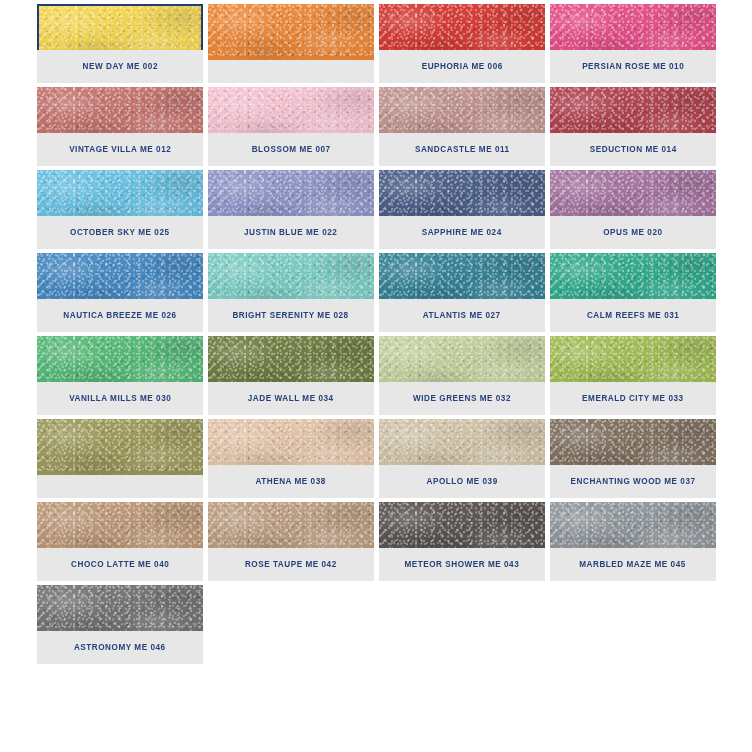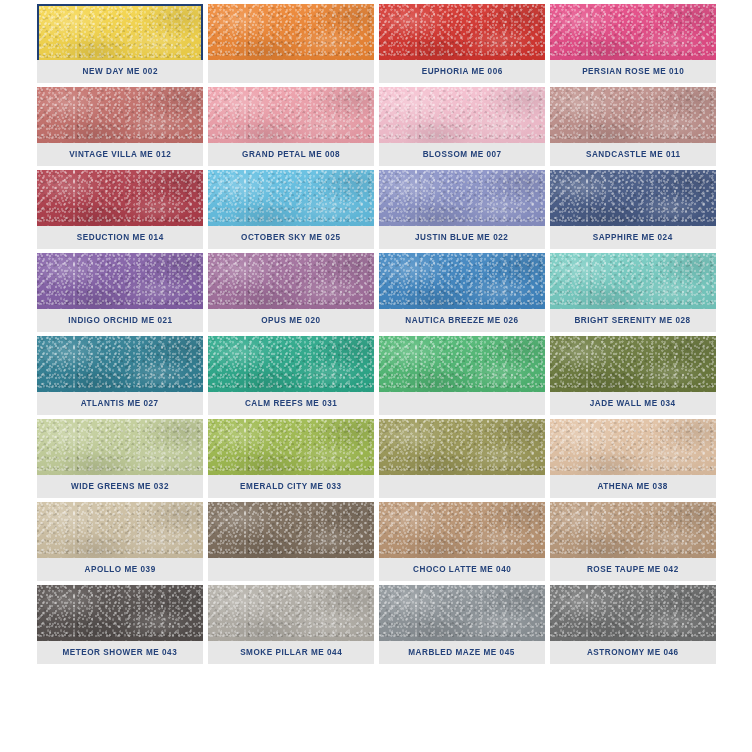--- a/index.html
+++ b/index.html
@@ -90,21 +90,21 @@
       radial-gradient(ellipse 52px 24px at 35% 85%, rgba(0,0,0,.09), transparent 72%),
       linear-gradient(175deg, rgba(255,255,255,.08), rgba(0,0,0,.07));
     pointer-events: none;
   }
 
   .swatch-label-strip {
     position: absolute;
     left: 0;
     right: 0;
     bottom: 0;
-    height: 23px;
+    height: 33px;
     background: #e7e7e7;
     display: flex;
     align-items: center;
     justify-content: center;
   }
 
   .swatch-label {
     font-family: "Liberation Sans", "DejaVu Sans", sans-serif;
     font-size: 8.5px;
     font-weight: bold;
@@ -141,26 +141,20 @@
         <span class="swatch-label">PERSIAN ROSE ME 010</span>
       </div>
     </div>
     <div class="swatch-card">
       <div class="swatch-chip" style="background-color: rgb(197, 112, 107);"></div>
       <div class="swatch-label-strip">
         <span class="swatch-label">VINTAGE VILLA ME 012</span>
       </div>
     </div>
     <div class="swatch-card">
-      <div class="swatch-chip" style="background-color: rgb(239, 160, 171);"></div>
-      <div class="swatch-label-strip">
-        <span class="swatch-label">GRAND PETAL ME 008</span>
-      </div>
-    </div>
-    <div class="swatch-card">
       <div class="swatch-chip" style="background-color: rgb(246, 192, 208);"></div>
       <div class="swatch-label-strip">
         <span class="swatch-label">BLOSSOM ME 007</span>
       </div>
     </div>
     <div class="swatch-card">
       <div class="swatch-chip" style="background-color: rgb(192, 145, 140);"></div>
       <div class="swatch-label-strip">
         <span class="swatch-label">SANDCASTLE ME 011</span>
       </div>
@@ -183,26 +177,20 @@
         <span class="swatch-label">JUSTIN BLUE ME 022</span>
       </div>
     </div>
     <div class="swatch-card">
       <div class="swatch-chip" style="background-color: rgb(70, 90, 134);"></div>
       <div class="swatch-label-strip">
         <span class="swatch-label">SAPPHIRE ME 024</span>
       </div>
     </div>
     <div class="swatch-card">
-      <div class="swatch-chip" style="background-color: rgb(132, 96, 168);"></div>
-      <div class="swatch-label-strip">
-        <span class="swatch-label">INDIGO ORCHID ME 021</span>
-      </div>
-    </div>
-    <div class="swatch-card">
       <div class="swatch-chip" style="background-color: rgb(163, 112, 158);"></div>
       <div class="swatch-label-strip">
         <span class="swatch-label">OPUS ME 020</span>
       </div>
     </div>
     <div class="swatch-card">
       <div class="swatch-chip" style="background-color: rgb(63, 134, 194);"></div>
       <div class="swatch-label-strip">
         <span class="swatch-label">NAUTICA BREEZE ME 026</span>
       </div>
@@ -220,20 +208,23 @@
       </div>
     </div>
     <div class="swatch-card">
       <div class="swatch-chip" style="background-color: rgb(42, 169, 138);"></div>
       <div class="swatch-label-strip">
         <span class="swatch-label">CALM REEFS ME 031</span>
       </div>
     </div>
     <div class="swatch-card">
       <div class="swatch-chip" style="background-color: rgb(79, 184, 115);"></div>
+      <div class="swatch-label-strip">
+        <span class="swatch-label">VANILLA MILLS ME 030</span>
+      </div>
     </div>
     <div class="swatch-card">
       <div class="swatch-chip" style="background-color: rgb(107, 122, 60);"></div>
       <div class="swatch-label-strip">
         <span class="swatch-label">JADE WALL ME 034</span>
       </div>
     </div>
     <div class="swatch-card">
       <div class="swatch-chip" style="background-color: rgb(195, 207, 154);"></div>
       <div class="swatch-label-strip">
@@ -256,46 +247,43 @@
       </div>
     </div>
     <div class="swatch-card">
       <div class="swatch-chip" style="background-color: rgb(207, 193, 164);"></div>
       <div class="swatch-label-strip">
         <span class="swatch-label">APOLLO ME 039</span>
       </div>
     </div>
     <div class="swatch-card">
       <div class="swatch-chip" style="background-color: rgb(125, 109, 92);"></div>
+      <div class="swatch-label-strip">
+        <span class="swatch-label">ENCHANTING WOOD ME 037</span>
+      </div>
     </div>
     <div class="swatch-card">
       <div class="swatch-chip" style="background-color: rgb(187, 149, 115);"></div>
       <div class="swatch-label-strip">
         <span class="swatch-label">CHOCO LATTE ME 040</span>
       </div>
     </div>
     <div class="swatch-card">
       <div class="swatch-chip" style="background-color: rgb(187, 155, 125);"></div>
       <div class="swatch-label-strip">
         <span class="swatch-label">ROSE TAUPE ME 042</span>
       </div>
     </div>
     <div class="swatch-card">
       <div class="swatch-chip" style="background-color: rgb(85, 79, 77);"></div>
       <div class="swatch-label-strip">
         <span class="swatch-label">METEOR SHOWER ME 043</span>
       </div>
     </div>
     <div class="swatch-card">
-      <div class="swatch-chip" style="background-color: rgb(179, 175, 167);"></div>
-      <div class="swatch-label-strip">
-        <span class="swatch-label">SMOKE PILLAR ME 044</span>
-      </div>
-    </div>
-    <div class="swatch-card">
       <div class="swatch-chip" style="background-color: rgb(141, 148, 153);"></div>
       <div class="swatch-label-strip">
         <span class="swatch-label">MARBLED MAZE ME 045</span>
       </div>
     </div>
     <div class="swatch-card">
       <div class="swatch-chip" style="background-color: rgb(111, 112, 112);"></div>
       <div class="swatch-label-strip">
         <span class="swatch-label">ASTRONOMY ME 046</span>
       </div>

